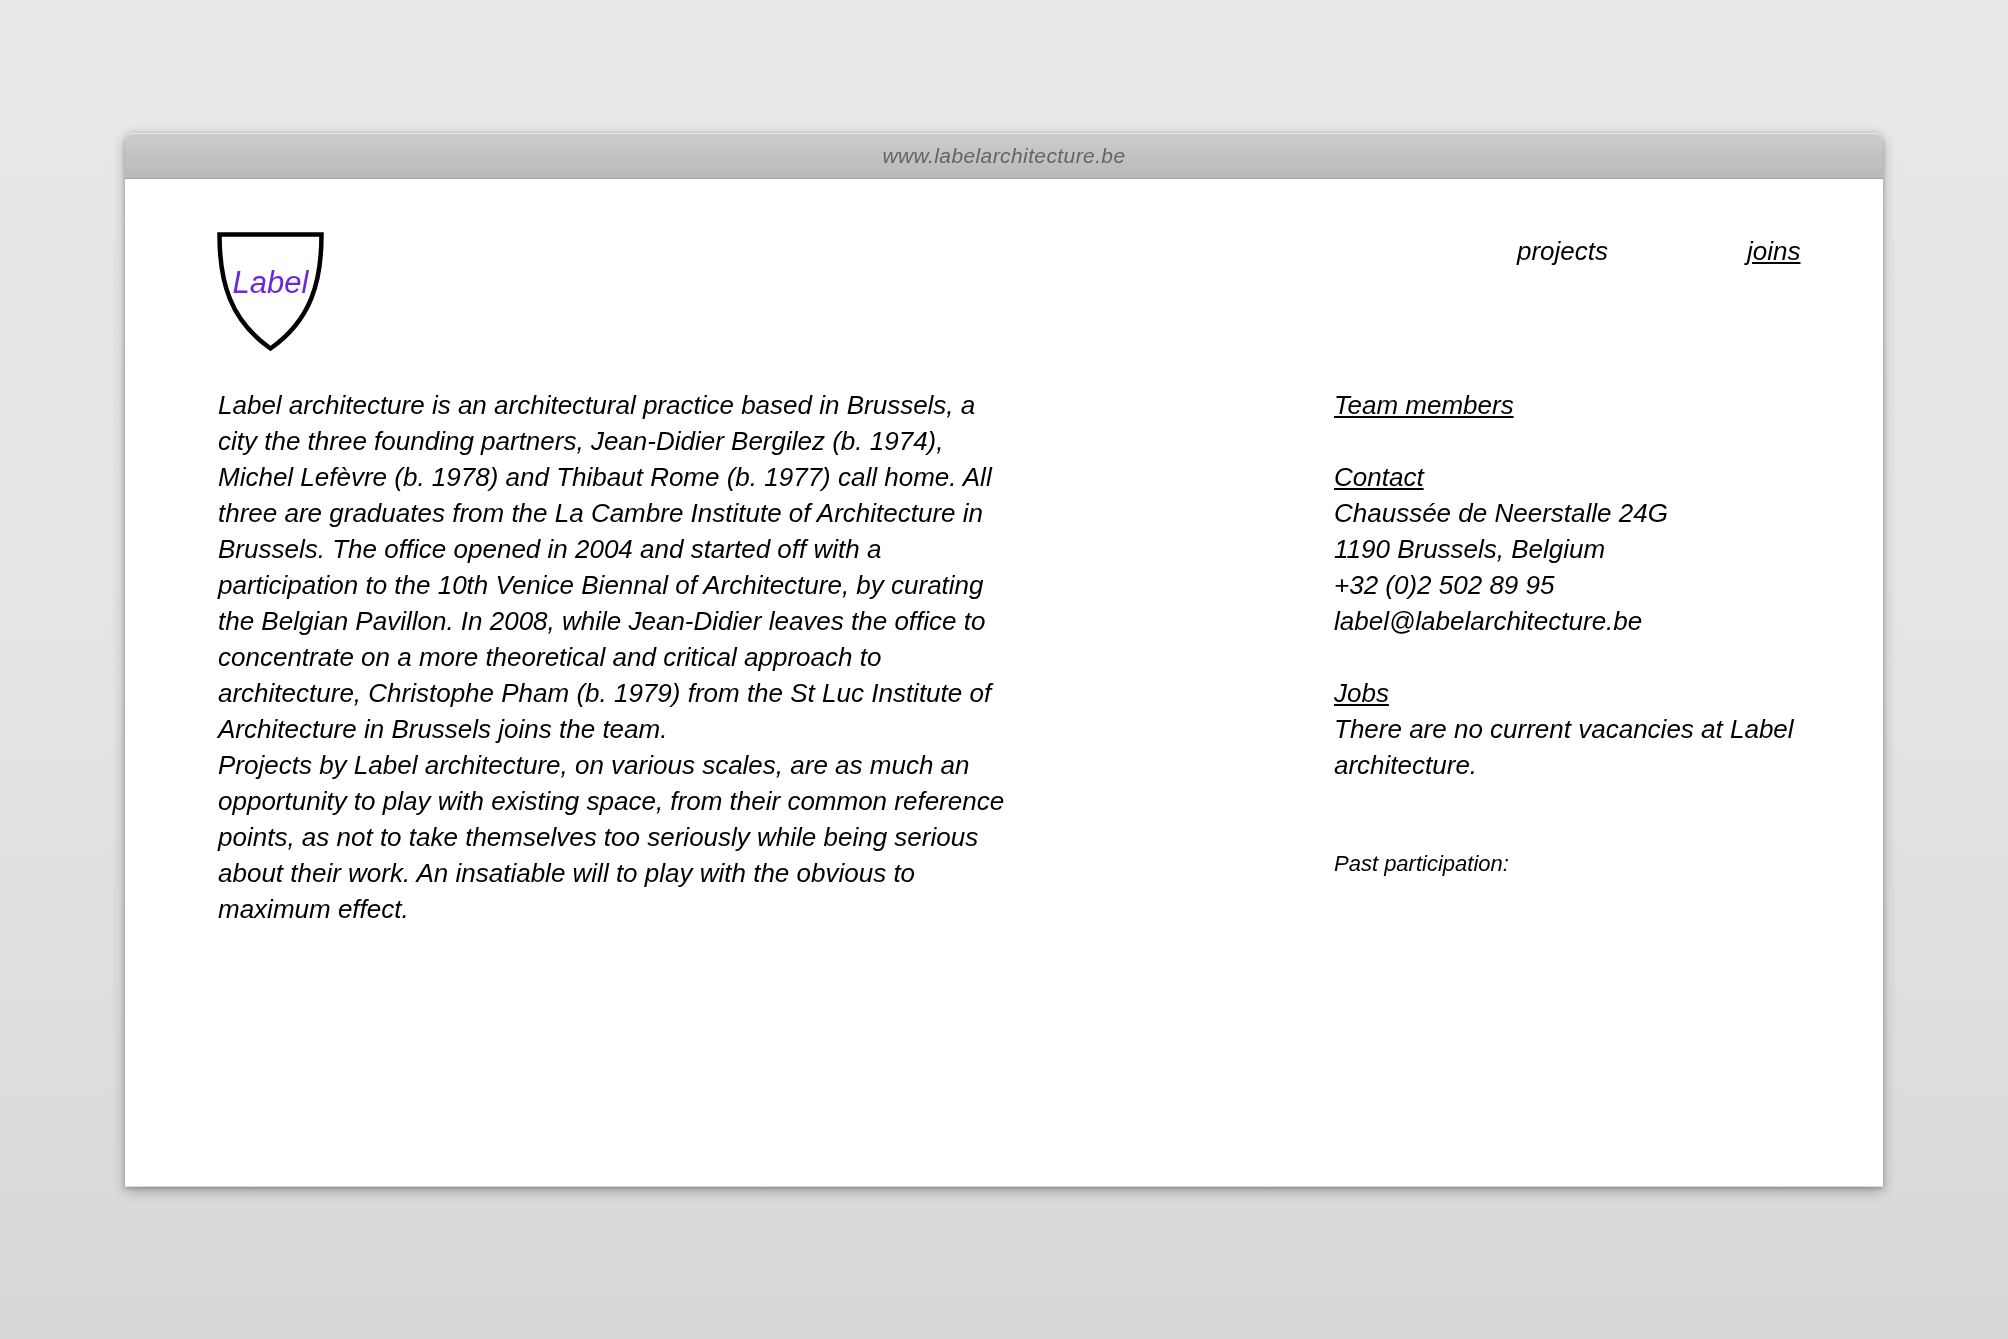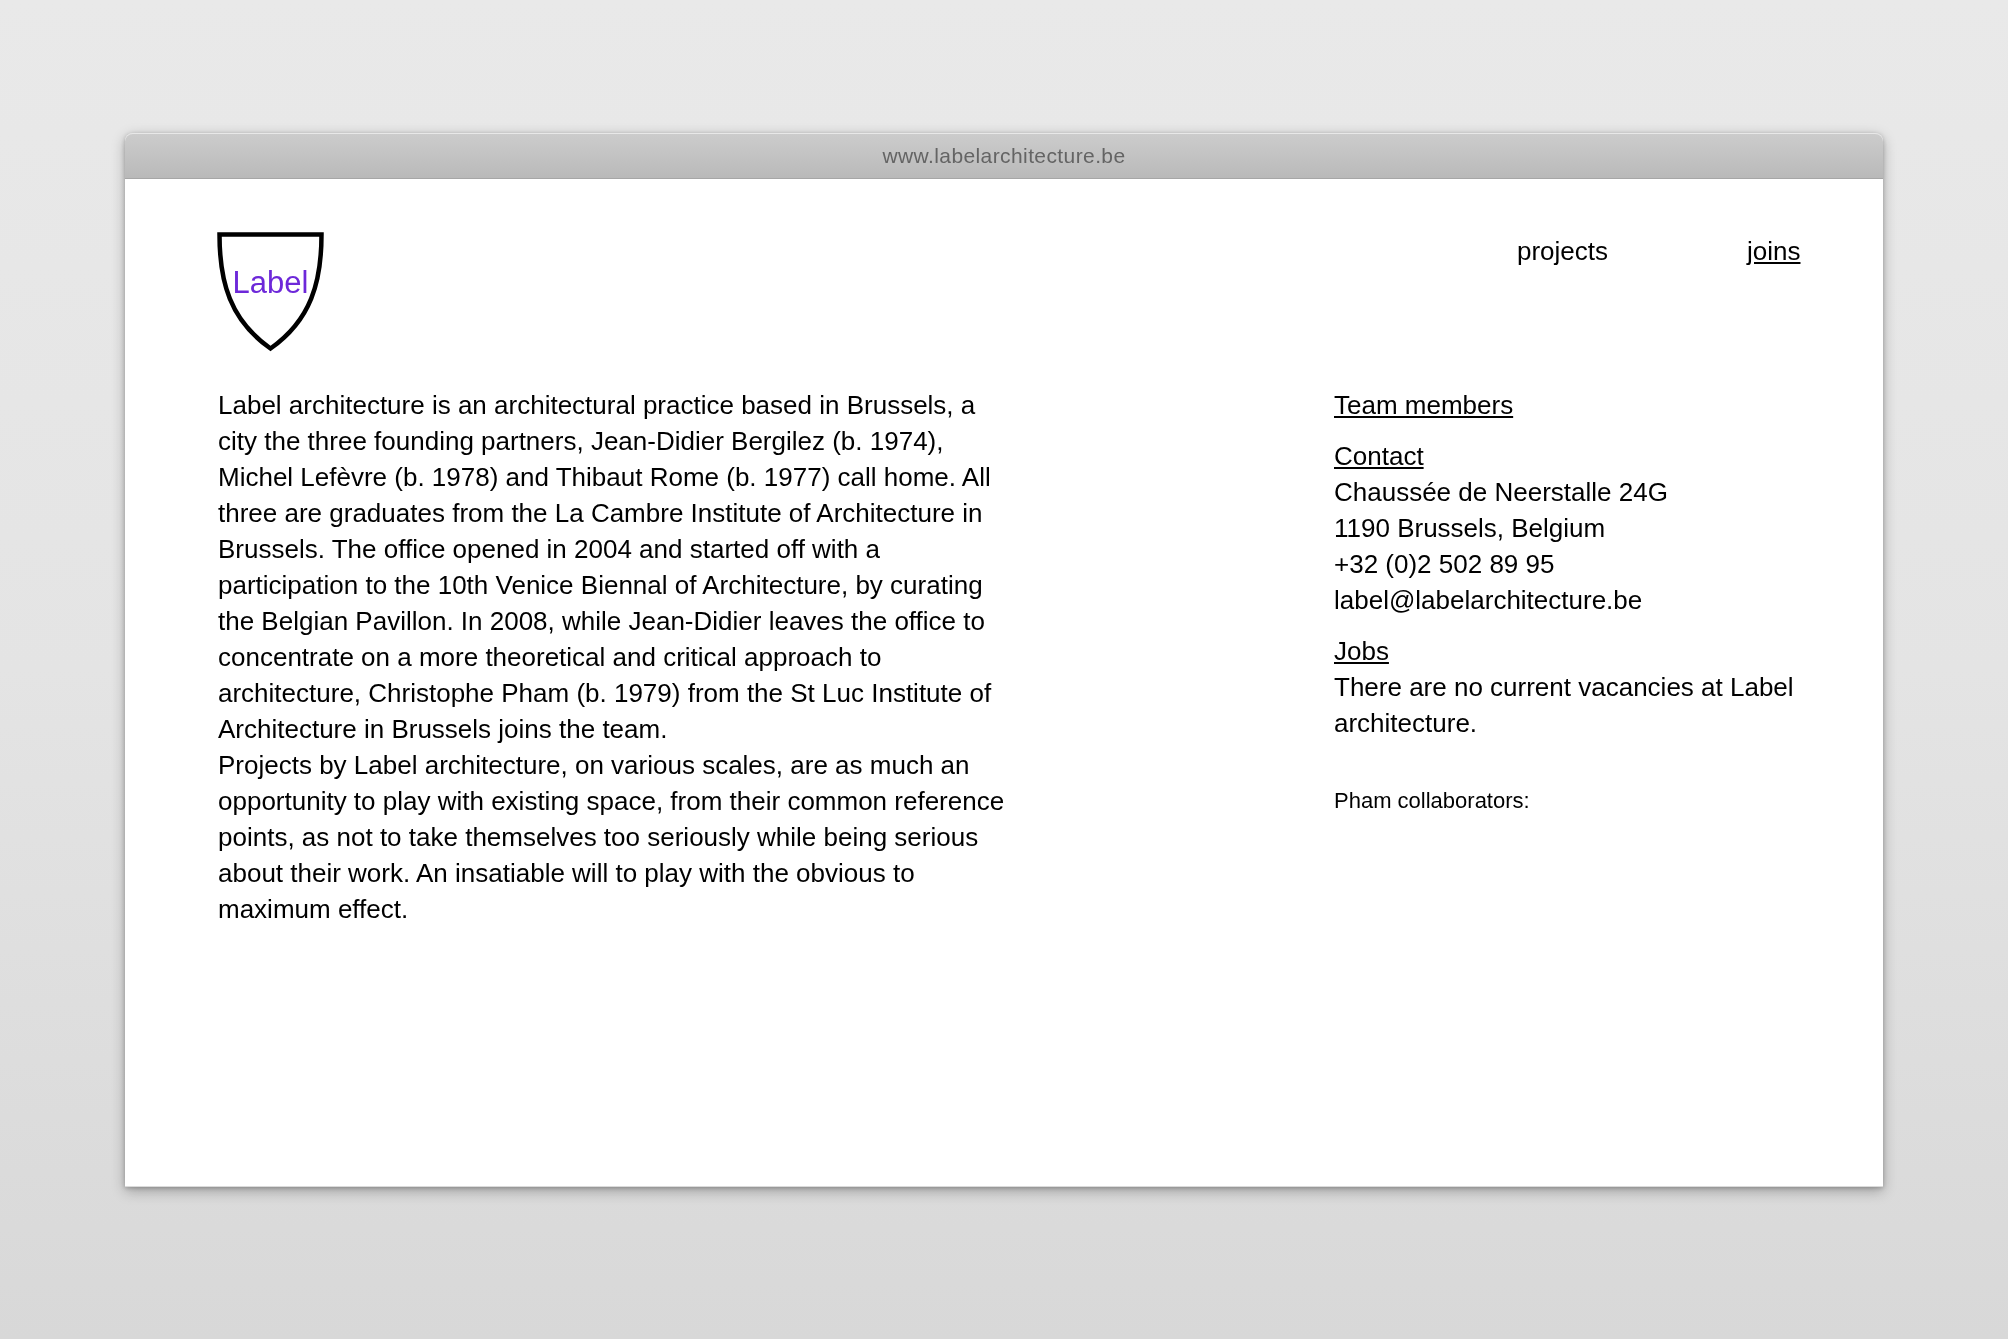--- a/index.html
+++ b/index.html
@@ -18,20 +18,21 @@
 
   
   .window {
     position: absolute;
     left: 125px;
     top: 133px;
     width: 1758px;
     height: 1054px;
     border-radius: 8px 8px 0 0;
     box-shadow: 0 4px 14px rgba(0,0,0,0.28), 0 1px 4px rgba(0,0,0,0.22);
+    font-style: italic;
   }
   .titlebar {
     height: 46px;
     box-sizing: border-box;
     background: linear-gradient(180deg, #cccccc 0%, #c2c2c2 55%, #b9b9b9 100%);
     border-bottom: 1px solid #a6a6a6;
     border-radius: 8px 8px 0 0;
     box-shadow: inset 0 1px 0 rgba(255,255,255,0.55);
     display: flex;
     align-items: center;
@@ -94,21 +95,21 @@
   }
   .col-right {
     position: absolute;
     left: 1209px;
     top: 208px;
     width: 620px;
     font-size: 26px;
     line-height: 36px;
     display: flex;
     flex-direction: column;
-    gap: 15px;
+    gap: 36px;
   }
   .section h2 {
     margin: 0;
     font-size: 26px;
     line-height: 36px;
     font-weight: 400;
     text-decoration: underline;
     display: inline-block;
     align-self: flex-start;
   }
@@ -179,19 +180,19 @@
         <a class="email-link">label@labelarchitecture.be</a>
       </div>
 
       <div class="section">
         <h2>Jobs</h2>
         <div class="lines">There are no current vacancies at Label
 architecture.</div>
       </div>
 
       <div class="section past-collaborators">
-        <div>Pham collaborators:</div>
+        <div>Past participation:</div>
       </div>
 
     </div>
 
   </div>
 </div>
 
 </body></html>

